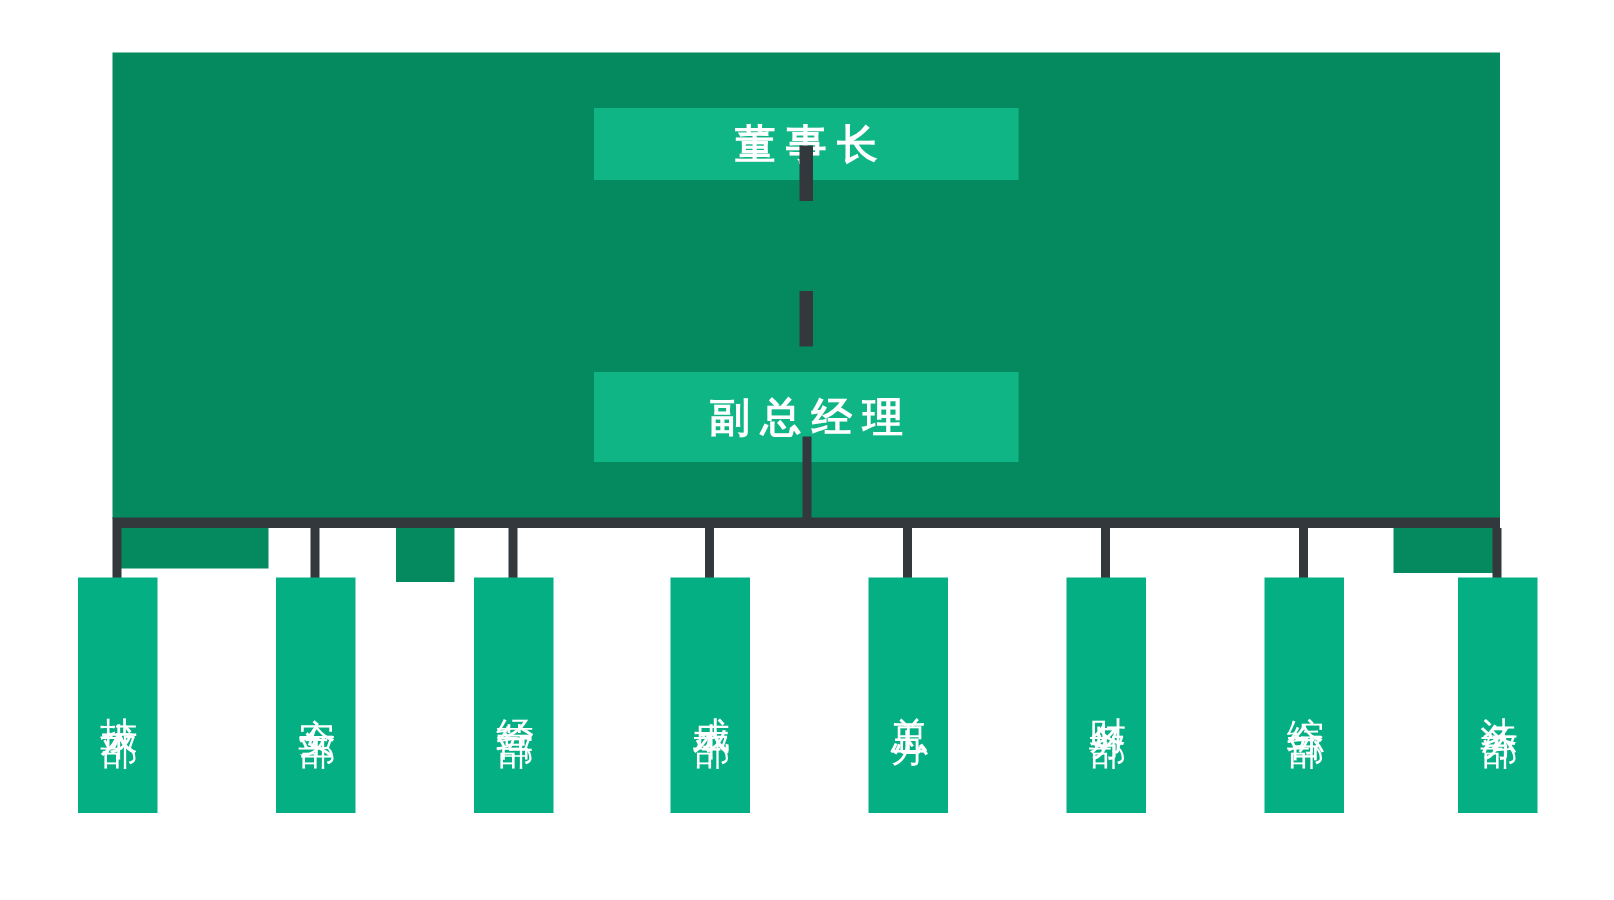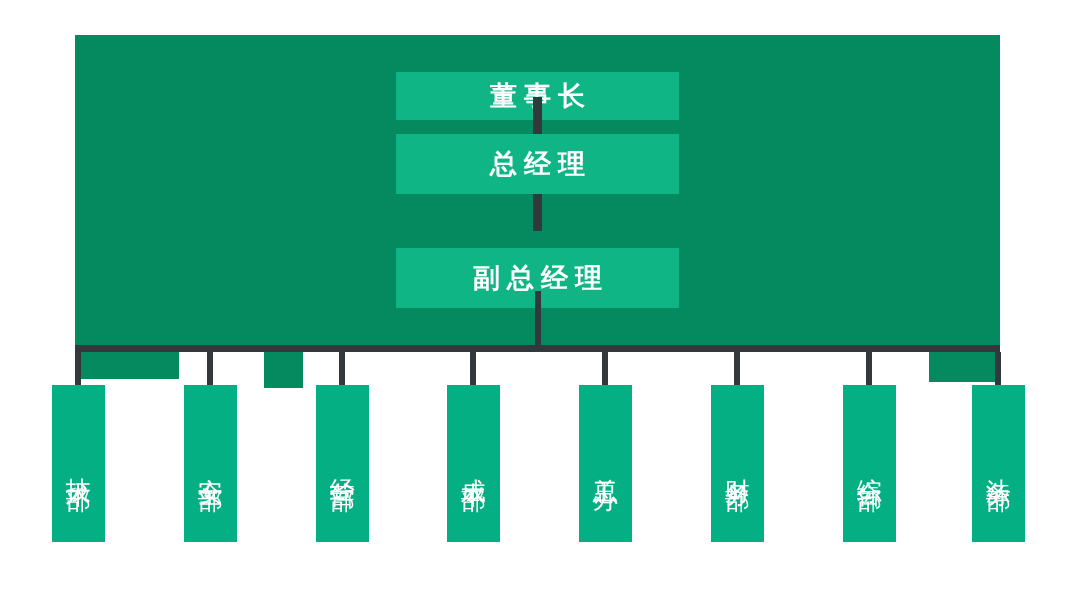--- a/index.html
+++ b/index.html
@@ -99,23 +99,20 @@
 <div id="stage">
 
   <div class="backdrop"></div>
   <div class="skirt skirt-left"></div>
   <div class="skirt skirt-mid"></div>
   <div class="skirt skirt-right"></div>
 
   <div class="exec-box exec-1">
     <span>董事长</span>
   </div>
-  <div class="exec-box exec-2">
-    <span>总经理</span>
-  </div>
   <div class="exec-box exec-3">
     <span>副总经理</span>
   </div>
 
   <div class="conn conn-v-1"></div>
   <div class="conn conn-v-2"></div>
   <div class="conn conn-stem"></div>
   <div class="conn conn-bar"></div>
 
   <div class="conn-drop" style="left:75px;"></div>

